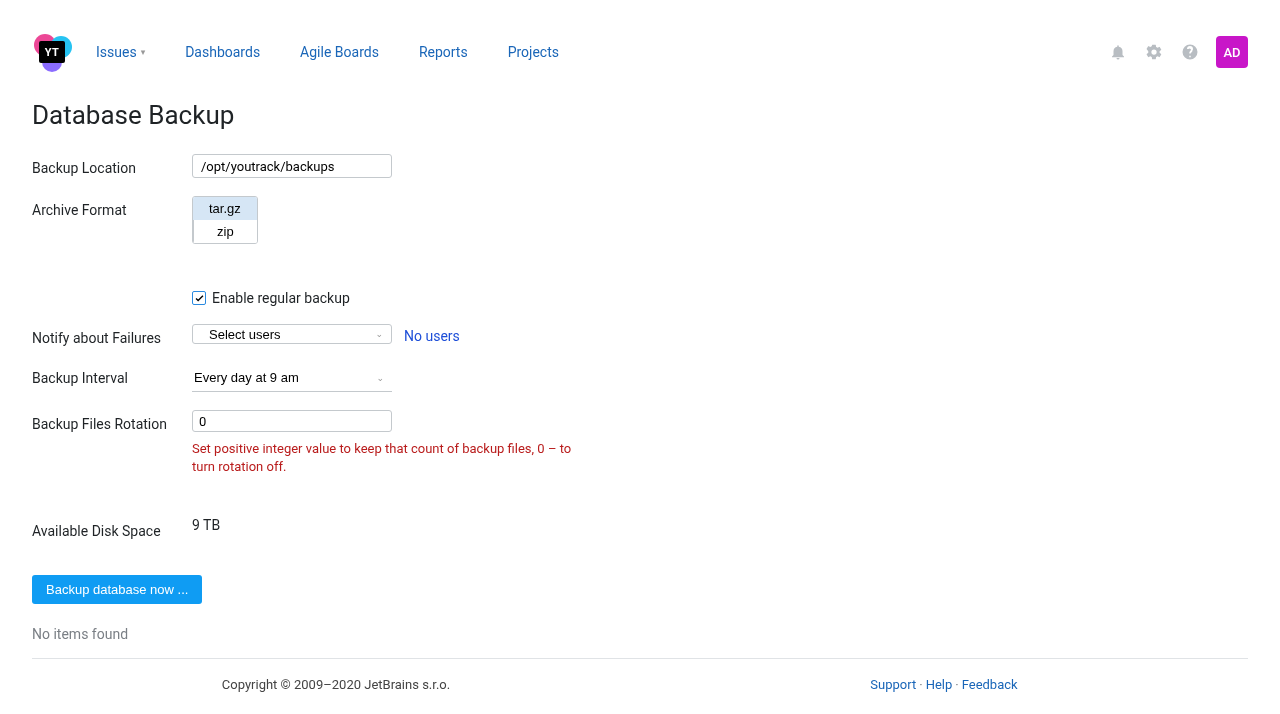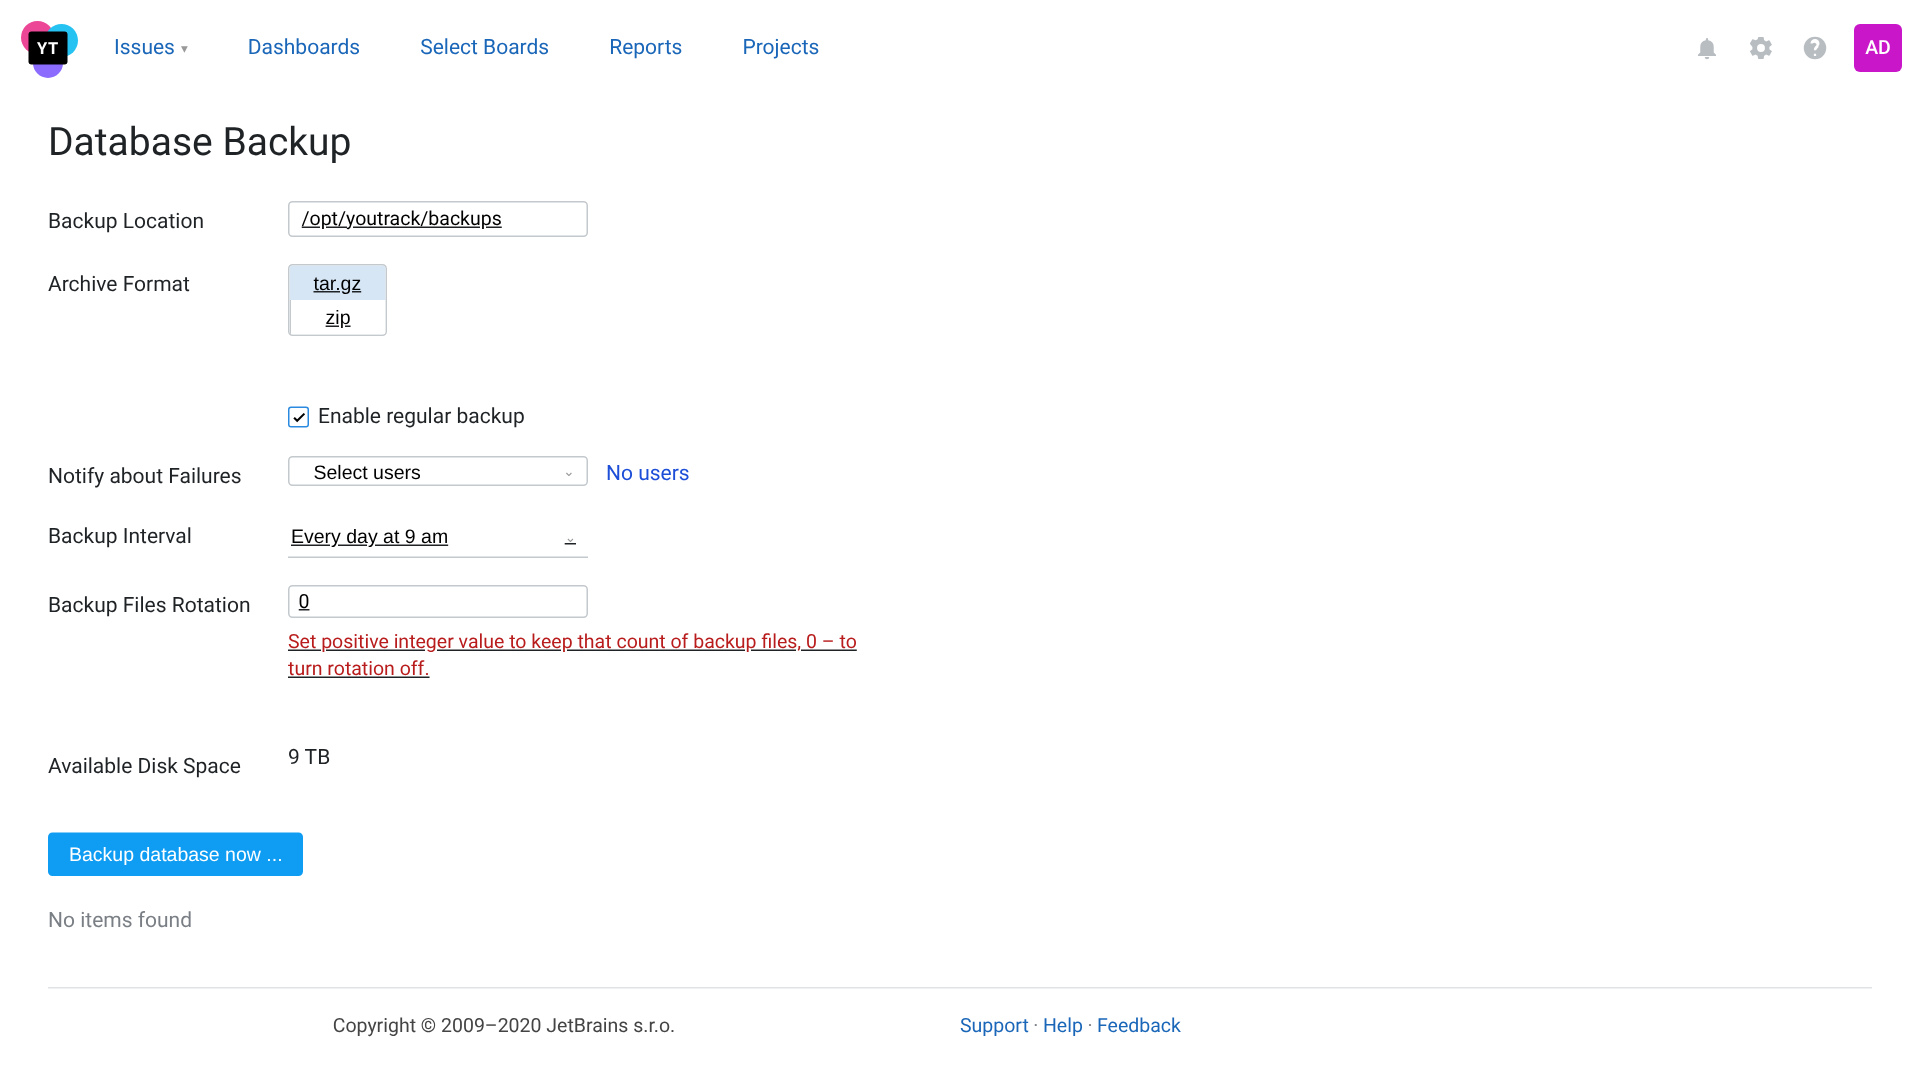--- a/index.html
+++ b/index.html
@@ -9,21 +9,22 @@
   color: #1f2326;
   background: #fff;
   width: 1280px;
   height: 714px;
   position: relative;
 }
 .header {
   display: flex;
   align-items: center;
   height: 64px;
-  padding: 0 12px;
+  padding: 0 32px;
+  margin-top: 20px;
 }
 .logo {
   width: 40px; height: 40px;
   position: relative;
   margin-right: 24px;
 }
 .logo-blob1 { position:absolute; width:22px; height:22px; border-radius:50%; background:#ec4796; top:2px; left:2px; }
 .logo-blob2 { position:absolute; width:22px; height:22px; border-radius:50%; background:#26c3f2; top:4px; right:0; }
 .logo-blob3 { position:absolute; width:20px; height:20px; border-radius:50%; background:#8b6cff; bottom:0; left:10px; }
 .logo-box { position:absolute; width:26px; height:22px; background:#000; top:9px; left:7px; border-radius:2px; display:flex; align-items:center; justify-content:center; }
@@ -34,21 +35,21 @@
 .header-icons { display:flex; align-items:center; gap:16px; }
 .hicon { width:20px; height:20px; display:flex; align-items:center; justify-content:center; cursor:pointer; }
 .hicon svg { fill:#b8bdc2; }
 .avatar { width:32px; height:32px; border-radius:4px; background:#c816c8; color:#fff; display:flex; align-items:center; justify-content:center; font-size:13px; font-weight:500; cursor:pointer; }
 
 .content { padding: 16px 32px 0 32px; }
 .page-title { font-size:26px; font-weight:400; margin-bottom:24px; }
 
 .form-row { display:flex; align-items:flex-start; margin-bottom:18px; }
 .form-label { width:160px; padding-top:6px; font-size:14px; }
-.form-val { display:flex; flex-direction:column;text-decoration:underline; }
+.form-val { display:flex; flex-direction:column; }
 
 .text-input {
   width:200px; height:24px; padding:2px 8px;
   border:1px solid #c4c9cd; border-radius:3px;
   font-size:13px; font-family:inherit;
 }
 
 .seg { display:flex; border:1px solid #c4c9cd; border-radius:3px; overflow:hidden; width:fit-content;flex-direction:column; }
 .seg-btn { padding:4px 16px; font-size:13px; background:#fff; cursor:pointer; border:none; }
 .seg-btn.active { background:#d6e6f5; }
@@ -93,21 +94,21 @@
 .no-items { color:#7a7f85; font-size:14px; margin-top:22px; }
 
 .footer {
   position:absolute; bottom:22px; left:32px; right:32px;
   border-top:1px solid #e0e3e6; padding-top:18px;
   display:flex; font-size:13px;
 }
 .footer-left { flex:1; color:#444; line-height:1.4; }
 .footer-left a { color:#1a66b8; text-decoration:none; }
 .footer-mid { flex:1; text-align:center; color:#444; }
-.footer-right { flex:1; text-align:left; }
+.footer-right { flex:1; text-align:center; }
 .footer-right a { color:#1a66b8; text-decoration:none; }
 .sep { color:#7a7f85; margin:0 3px; }
 </style>
 </head>
 <body>
 
 <div class="header">
   <div class="logo">
     <div class="logo-blob1"></div>
     <div class="logo-blob2"></div>
@@ -118,21 +119,21 @@
   </div>
   <div class="nav">
     <div class="nav-item">
       <span>Issues</span>
       <span class="nav-chevron">▾</span>
     </div>
     <div class="nav-item">
         <span>Dashboards</span>
       </div>
     <div class="nav-item">
-        <span>Select Boards</span>
+        <span>Agile Boards</span>
       </div>
     <div class="nav-item">
         <span>Reports</span>
       </div>
     <div class="nav-item">
         <span>Projects</span>
       </div>
   </div>
   <div class="header-icons">
     <div class="hicon">

